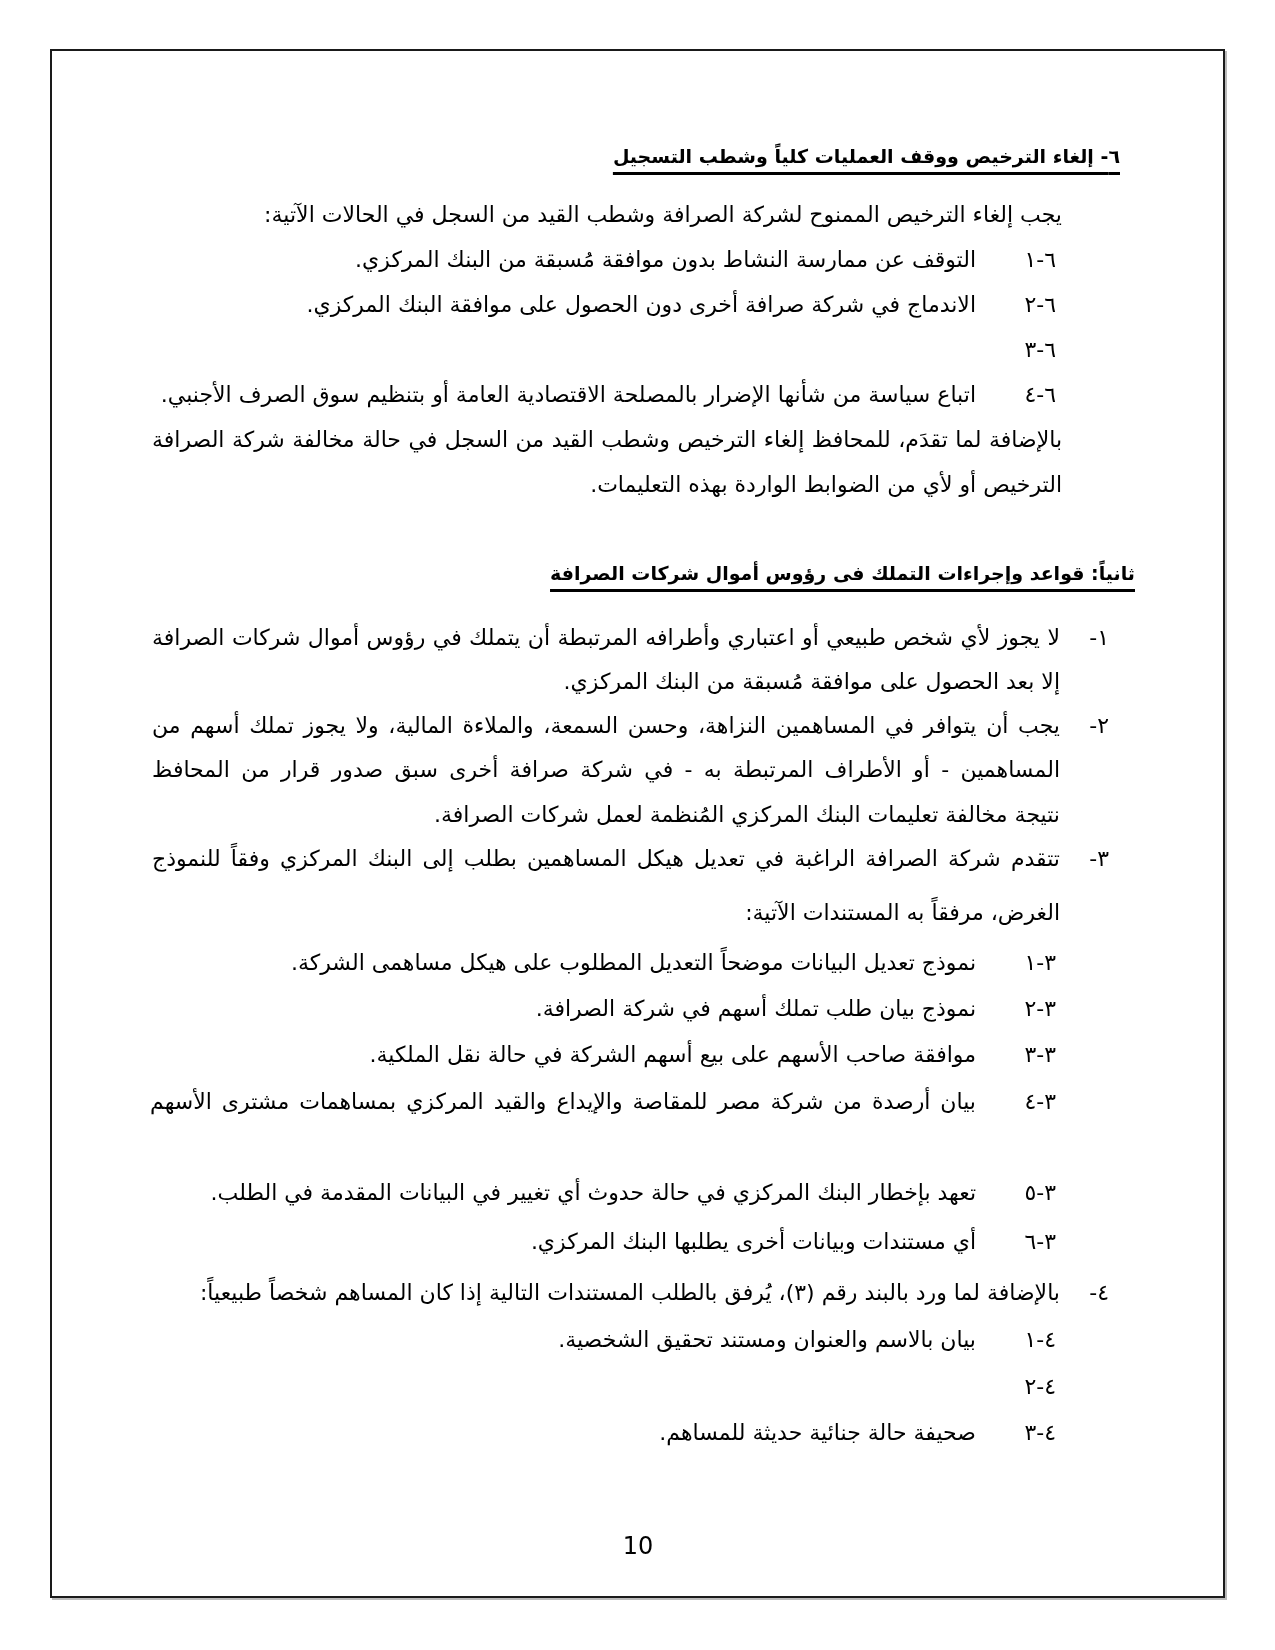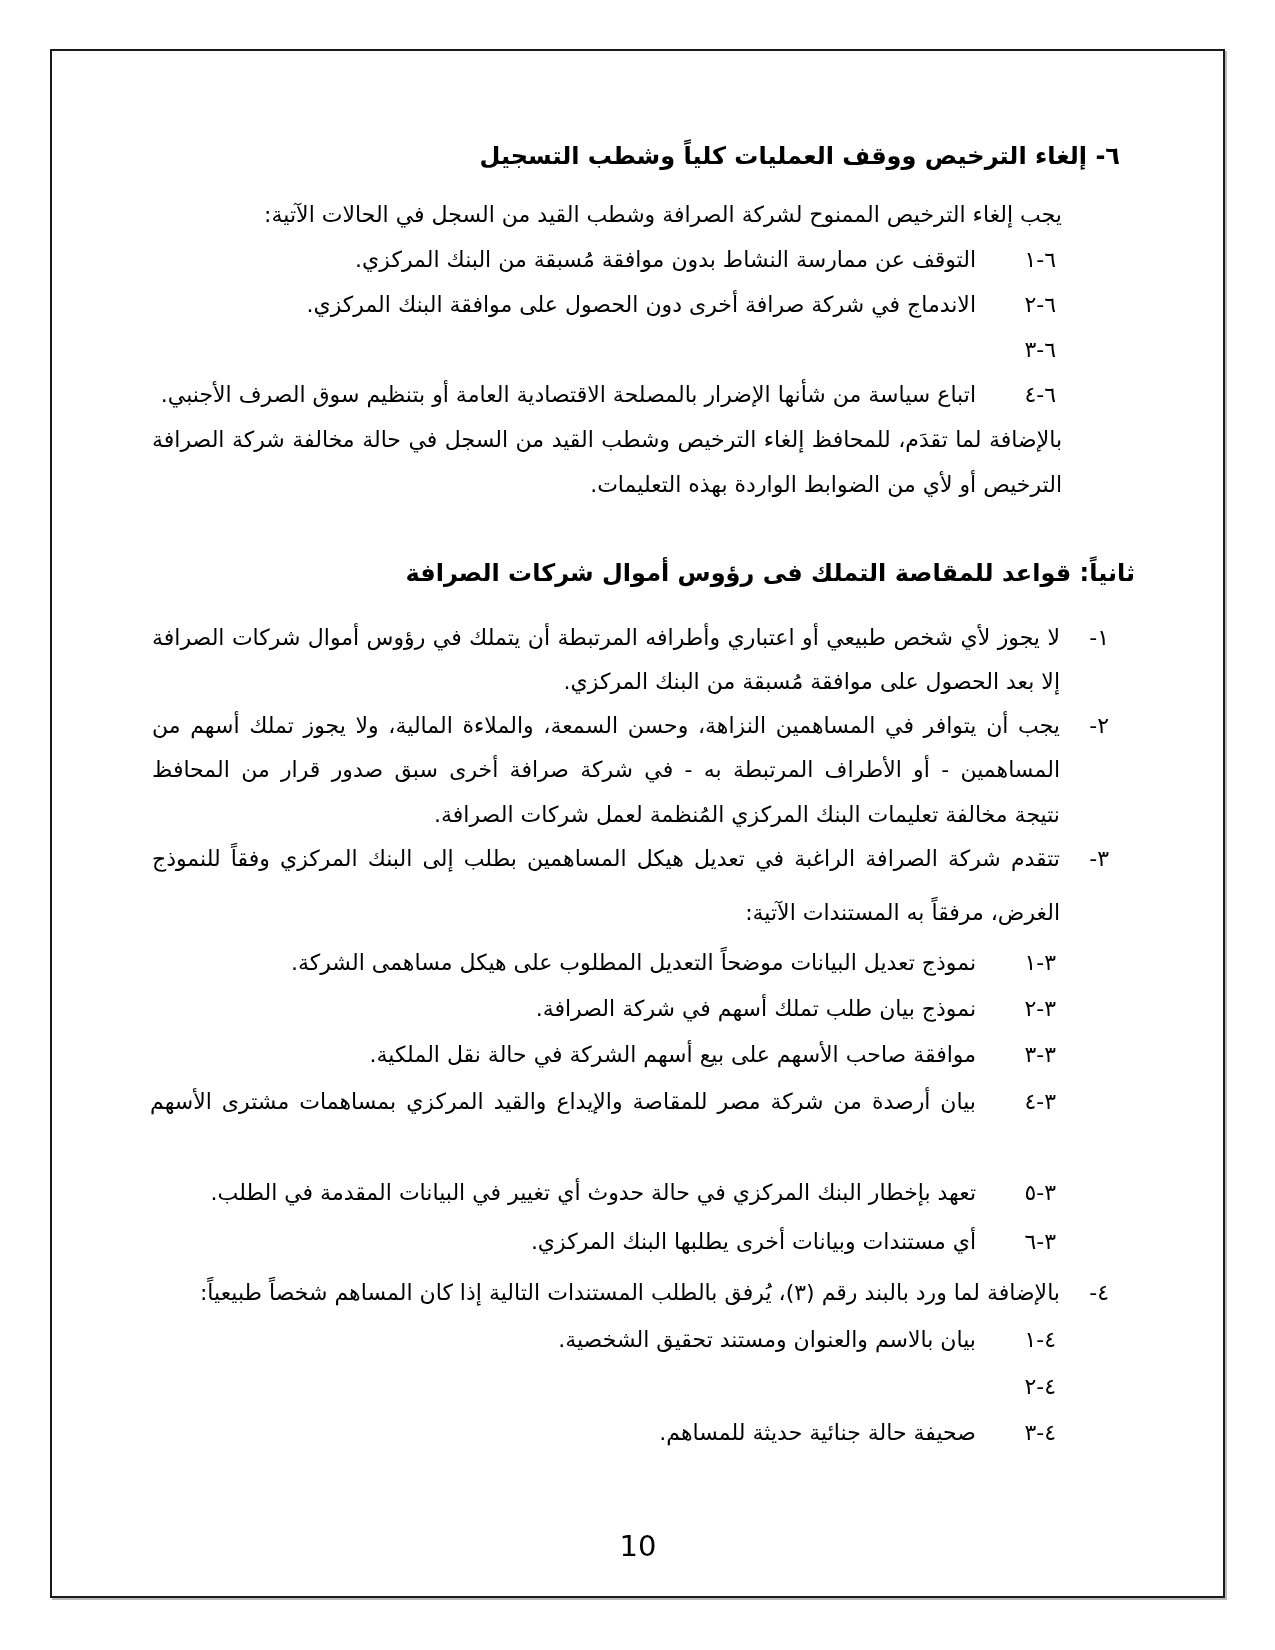--- a/index.html
+++ b/index.html
@@ -33,32 +33,33 @@
     height:38px;
     overflow:hidden;
   }
   .para { right:213px; left:152px; }
   .l1t  { right:215px; left:152px; }
   .l1n  { right:166px; }
   .l2t  { right:299px; left:150px; }
   .l2n  { right:219px; }
   .heading {
     font-weight:bold;
-    font-size:24px;
+    font-size:19px;
     line-height:44px;
     white-space:nowrap;
+    text-decoration:underline;
     text-decoration-thickness:2.5px;
     text-underline-offset:9px;
   }
   .h6pos { right:155px; }
   .h2pos { right:140px; }
   .pageno {
     left:598px; width:80px;
     text-align:center;
-    font-size:29px;
+    font-size:24px;
     white-space:nowrap;
   }
 </style>
 </head>
 <body>
 
 <div class="page">
   <div class="frame"></div>
 
   <div class="ln heading h6pos" style="top:134px">٦- إلغاء الترخيص ووقف العمليات كلياً وشطب التسجيل</div>
@@ -72,21 +73,21 @@
   <div class="ln rag l2t" style="top:287px">الاندماج في شركة صرافة أخرى دون الحصول على موافقة البنك المركزي.</div>
 
   <div class="ln rag l2n" style="top:332px">٦-٣</div>
 
   <div class="ln rag l2n" style="top:377px">٦-٤</div>
   <div class="ln rag l2t" style="top:377px">اتباع سياسة من شأنها الإضرار بالمصلحة الاقتصادية العامة أو بتنظيم سوق الصرف الأجنبي.</div>
 
   <div class="ln just para" style="top:422px">بالإضافة لما تقدَم، للمحافظ إلغاء الترخيص وشطب القيد من السجل في حالة مخالفة شركة الصرافة لشروط</div>
   <div class="ln rag para" style="top:467px">الترخيص أو لأي من الضوابط الواردة بهذه التعليمات.</div>
 
-  <div class="ln heading h2pos" style="top:551px">ثانياً: قواعد للمقاصة التملك فى رؤوس أموال شركات الصرافة</div>
+  <div class="ln heading h2pos" style="top:551px">ثانياً: قواعد وإجراءات التملك فى رؤوس أموال شركات الصرافة</div>
 
   <div class="ln rag l1n" style="top:620px">١-</div>
   <div class="ln rag l1t" style="top:664px">إلا بعد الحصول على موافقة مُسبقة من البنك المركزي.</div>
   <div class="ln just l1t" style="top:620px">لا يجوز لأي شخص طبيعي أو اعتباري وأطرافه المرتبطة أن يتملك في رؤوس أموال شركات الصرافة</div>
 
   <div class="ln rag l1n" style="top:708px">٢-</div>
   <div class="ln just l1t" style="top:708px">يجب أن يتوافر في المساهمين النزاهة، وحسن السمعة، والملاءة المالية، ولا يجوز تملك أسهم من قبل أحد</div>
   <div class="ln just l1t" style="top:752px">المساهمين - أو الأطراف المرتبطة به - في شركة صرافة أخرى سبق صدور قرار من المحافظ بشطبها</div>
   <div class="ln rag l1t" style="top:797px">نتيجة مخالفة تعليمات البنك المركزي المُنظمة لعمل شركات الصرافة.</div>
 

